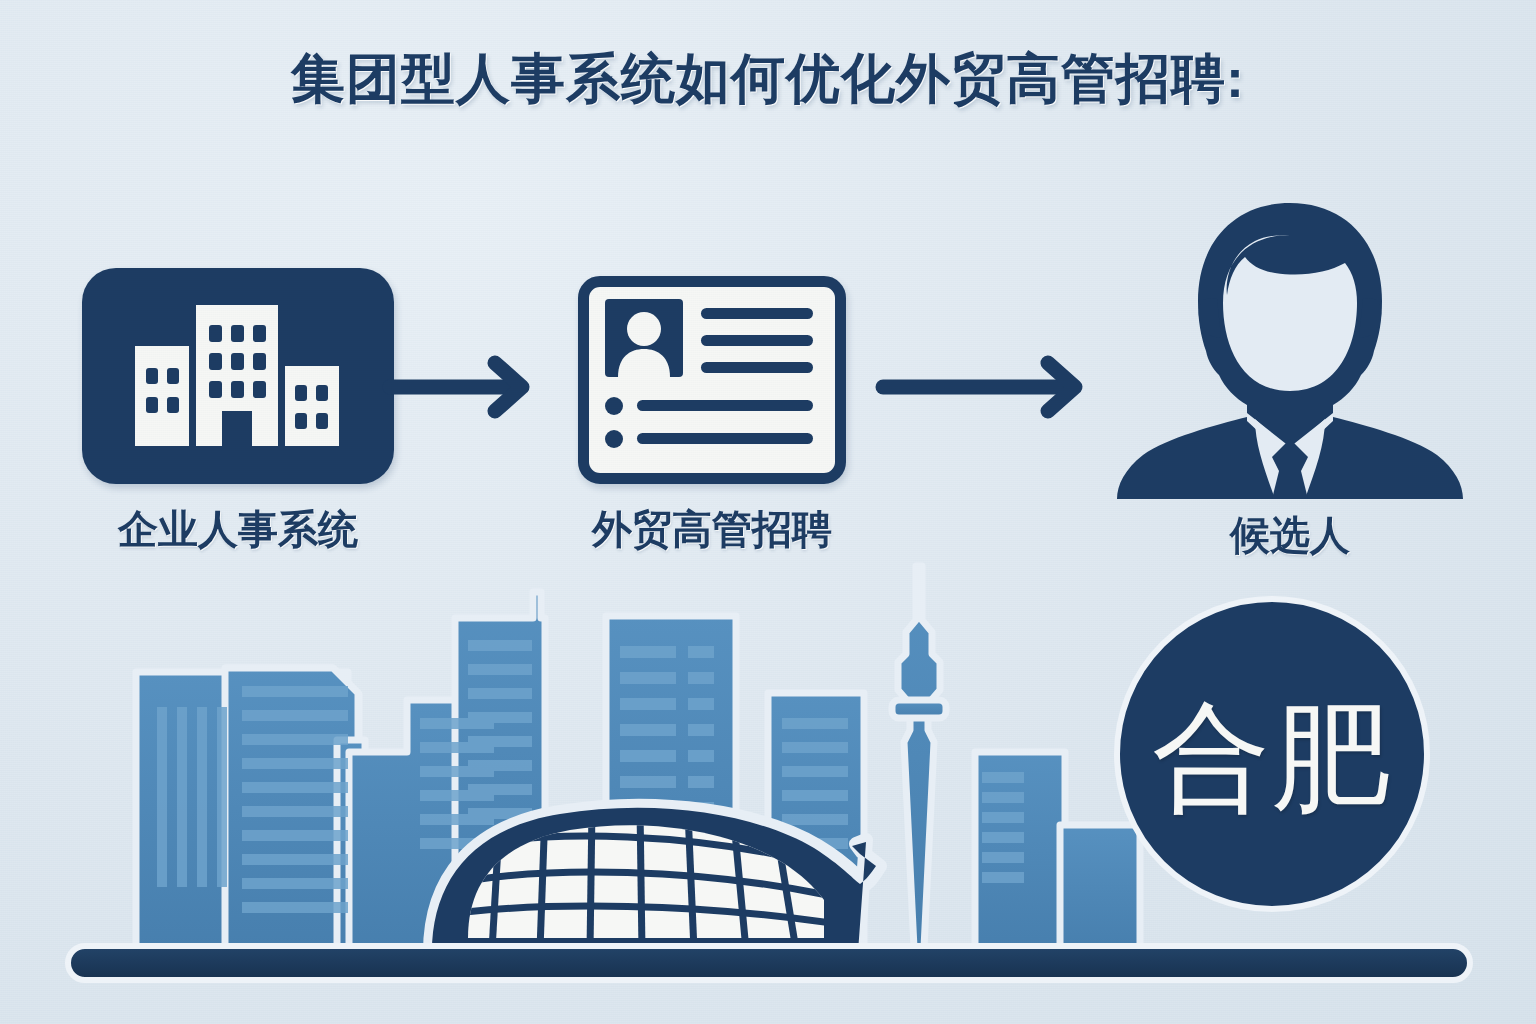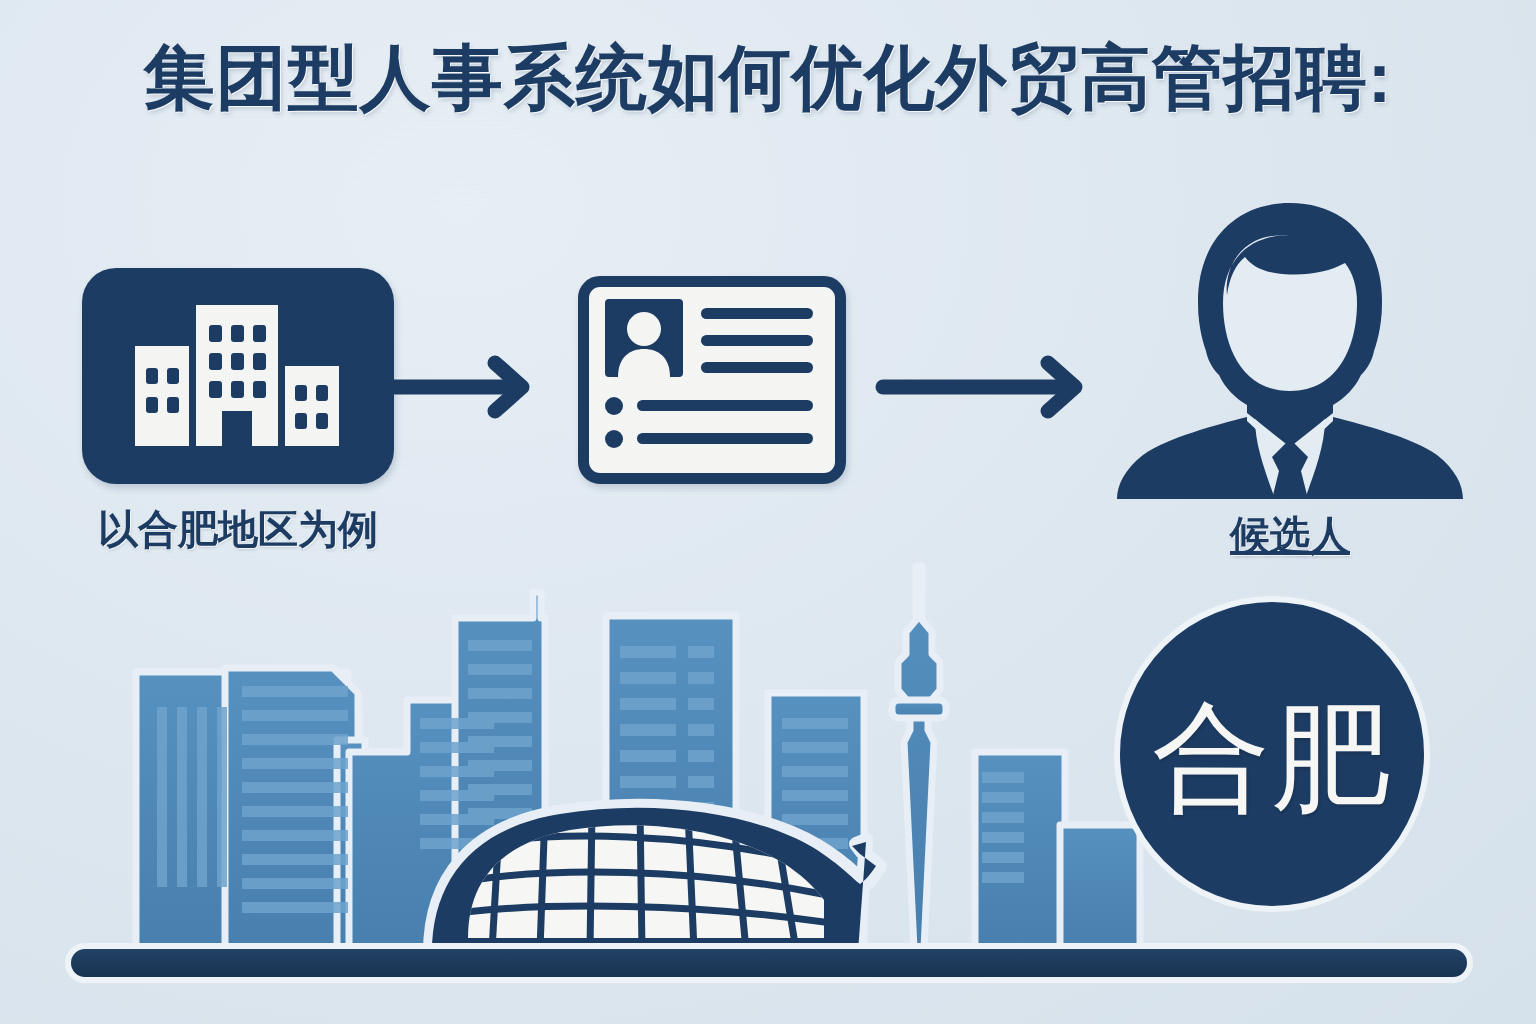--- a/index.html
+++ b/index.html
@@ -35,21 +35,21 @@
     position: absolute;
     top: 34px;
     left: 0;
     width: 1536px;
     text-align: center;
     z-index: 6;
   }
   .title-line {
     color: #1d3c63;
     font-weight: 700;
-    font-size: 71px;
+    font-size: 54px;
     line-height: 88px;
     letter-spacing: 1px;
     text-shadow:
       1px 1px 0 rgba(255,255,255,0.85),
       2px 3px 4px rgba(30,60,100,0.18);
     white-space: nowrap;
   }
 
   
   .flow { position: absolute; z-index: 5; }
@@ -278,21 +278,21 @@
         <rect x="149" y="113" width="13" height="17" rx="3"></rect>
         <rect x="171" y="113" width="13" height="17" rx="3"></rect>
 
         <rect x="213" y="117" width="12" height="16" rx="3"></rect>
         <rect x="234" y="117" width="12" height="16" rx="3"></rect>
         <rect x="213" y="145" width="12" height="16" rx="3"></rect>
         <rect x="234" y="145" width="12" height="16" rx="3"></rect>
       </g>
     </svg>
   </div>
-  <div class="node-label" style="left:82px; top:506px; width:312px;">以合肥地区为例</div>
+  <div class="node-label" style="left:82px; top:506px; width:312px;">企业人事系统</div>
 
   <svg class="arrow-svg" style="left:382px; top:355px;" width="165" height="64" viewBox="0 0 165 64">
     <g stroke="#1d3c63" stroke-width="15" stroke-linecap="round" stroke-linejoin="round" fill="none">
       <line x1="8" y1="32" x2="136" y2="32"></line>
       <polyline points="113,8 140,32 113,56"></polyline>
     </g>
   </svg>
 
   <div class="card-box" style="left:578px; top:276px; width:268px; height:208px;">
     <svg width="246" height="186" viewBox="0 0 246 186" style="display:block;">
@@ -306,20 +306,21 @@
         <rect x="112" y="48" width="112" height="11" rx="5.5"></rect>
         <rect x="112" y="75" width="112" height="11" rx="5.5"></rect>
 
         <circle cx="25" cy="119" r="9"></circle>
         <rect x="48" y="113" width="176" height="11" rx="5.5"></rect>
         <circle cx="25" cy="152" r="9"></circle>
         <rect x="48" y="146" width="176" height="11" rx="5.5"></rect>
       </g>
     </svg>
   </div>
+  <div class="node-label" style="left:552px; top:506px; width:320px;">外贸高管招聘</div>
 
   <svg class="arrow-svg" style="left:875px; top:355px;" width="225" height="64" viewBox="0 0 225 64">
     <g stroke="#1d3c63" stroke-width="15" stroke-linecap="round" stroke-linejoin="round" fill="none">
       <line x1="8" y1="32" x2="196" y2="32"></line>
       <polyline points="173,8 200,32 173,56"></polyline>
     </g>
   </svg>
 
   <svg class="flow" style="left:1105px; top:195px;" width="370" height="312" viewBox="0 0 370 312">
     <g fill="#1d3c63">
@@ -341,16 +342,16 @@
       <path d="M112 104 C100 100 92 108 94 122 C96 136 106 144 116 142 Z"></path>
       <path d="M258 104 C270 100 278 108 276 122 C274 136 264 144 254 142 Z"></path>
     </g>
 
     <path d="M142 218 L185 252 L228 218 L228 226 L185 266 L142 226 Z" fill="#e3ebf3"></path>
     <path d="M150 224 C150 250 160 276 170 304 L200 304 C210 276 220 250 220 224
              L185 256 Z" fill="#e3ebf3"></path>
 
     <path d="M185 244 L203 262 L196 276 L203 304 L167 304 L174 276 L167 262 Z" fill="#1d3c63"></path>
   </svg>
-  <div class="node-label" style="left:1110px; top:512px; width:360px;text-decoration:underline;">候选人</div>
+  <div class="node-label" style="left:1110px; top:512px; width:360px;">候选人</div>
 
   <div id="grain"></div>
 </div>
 
 </body></html>

